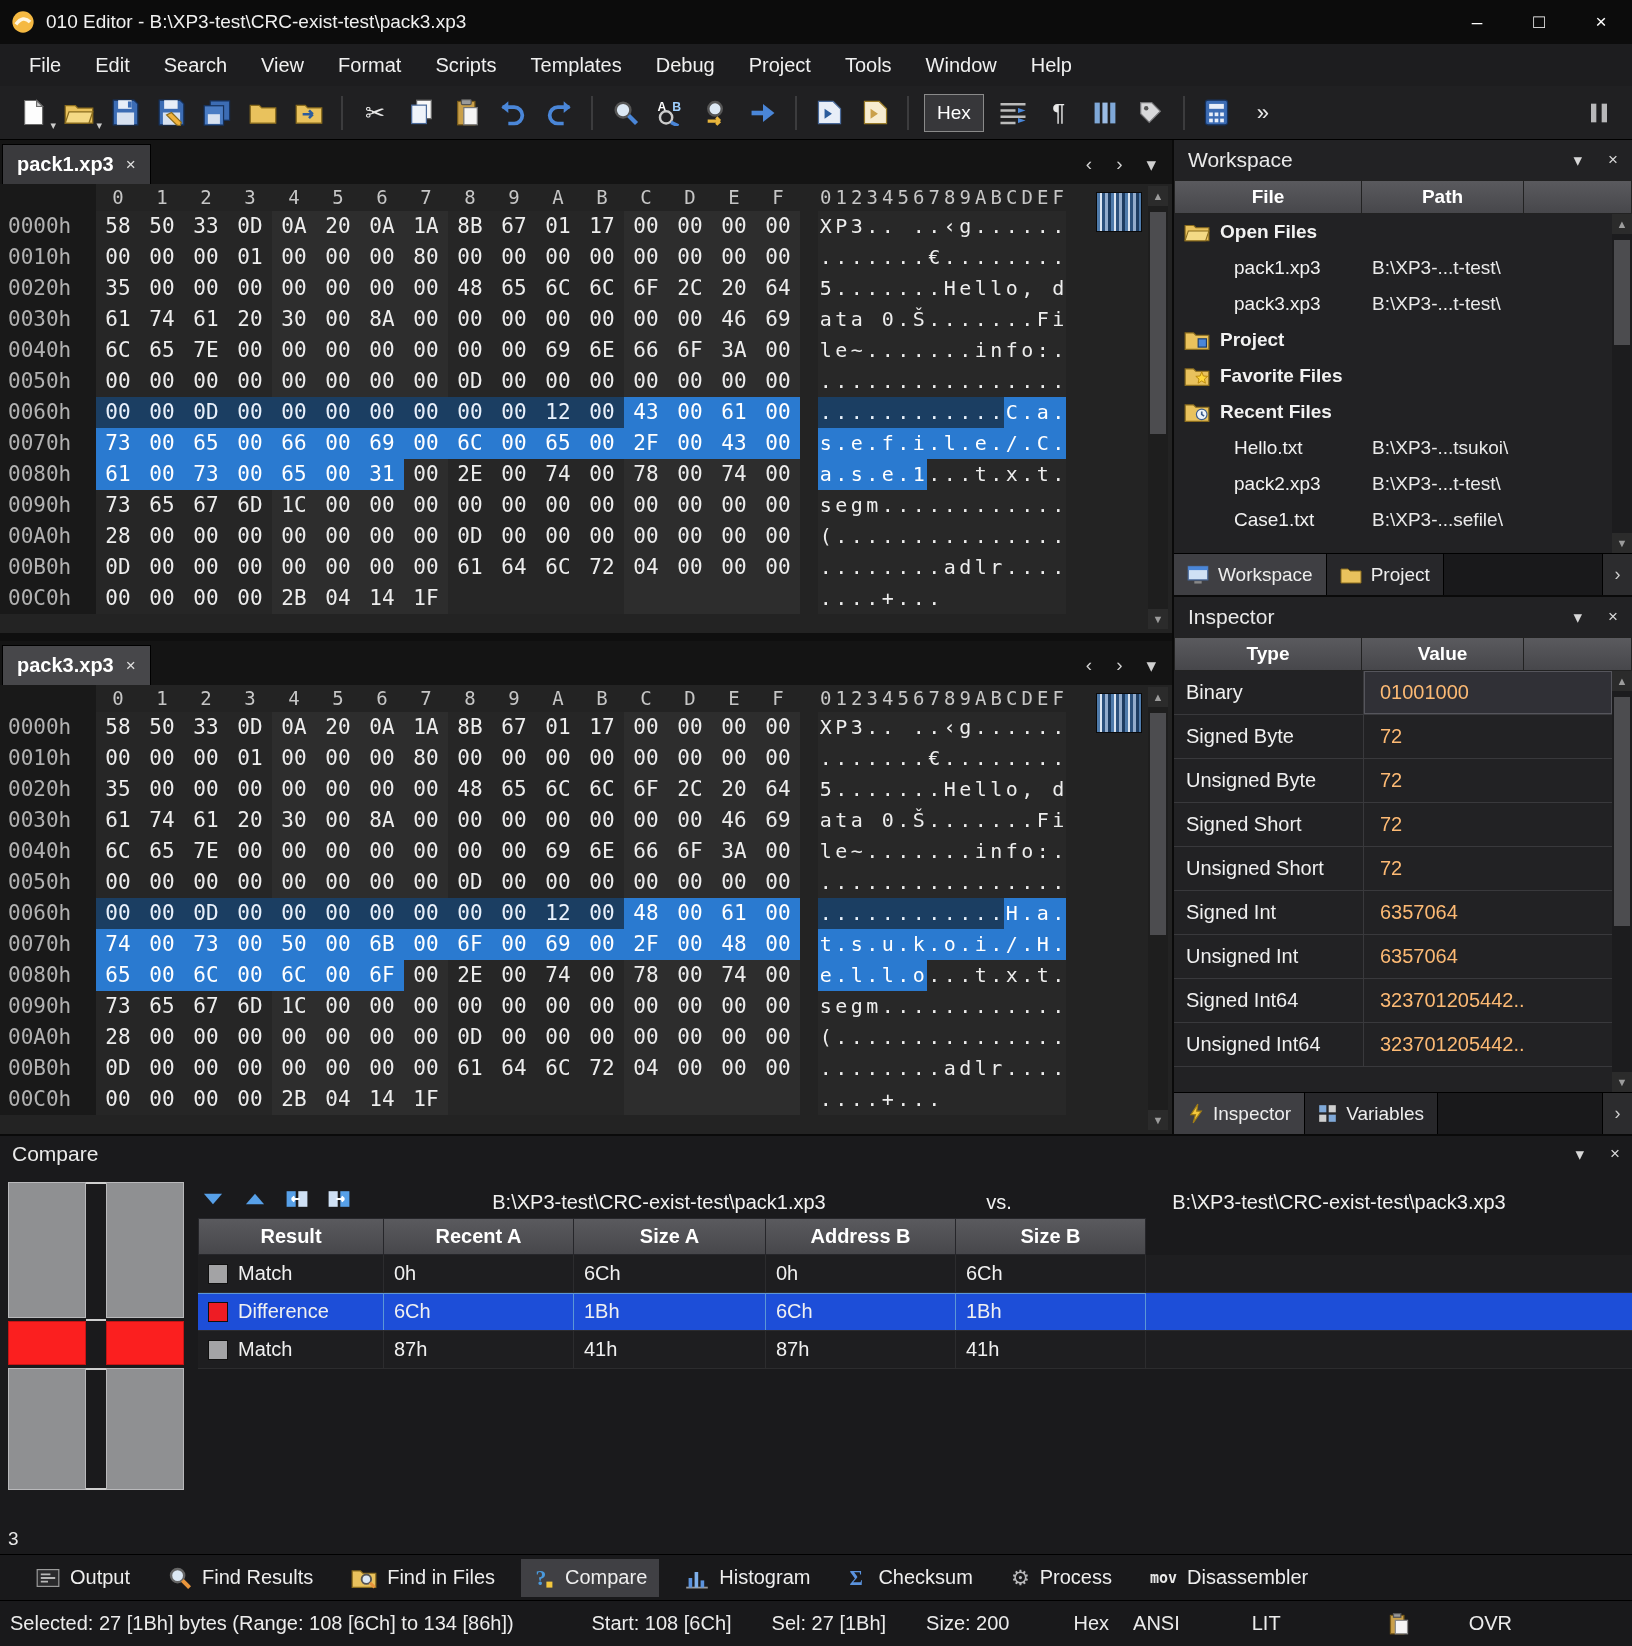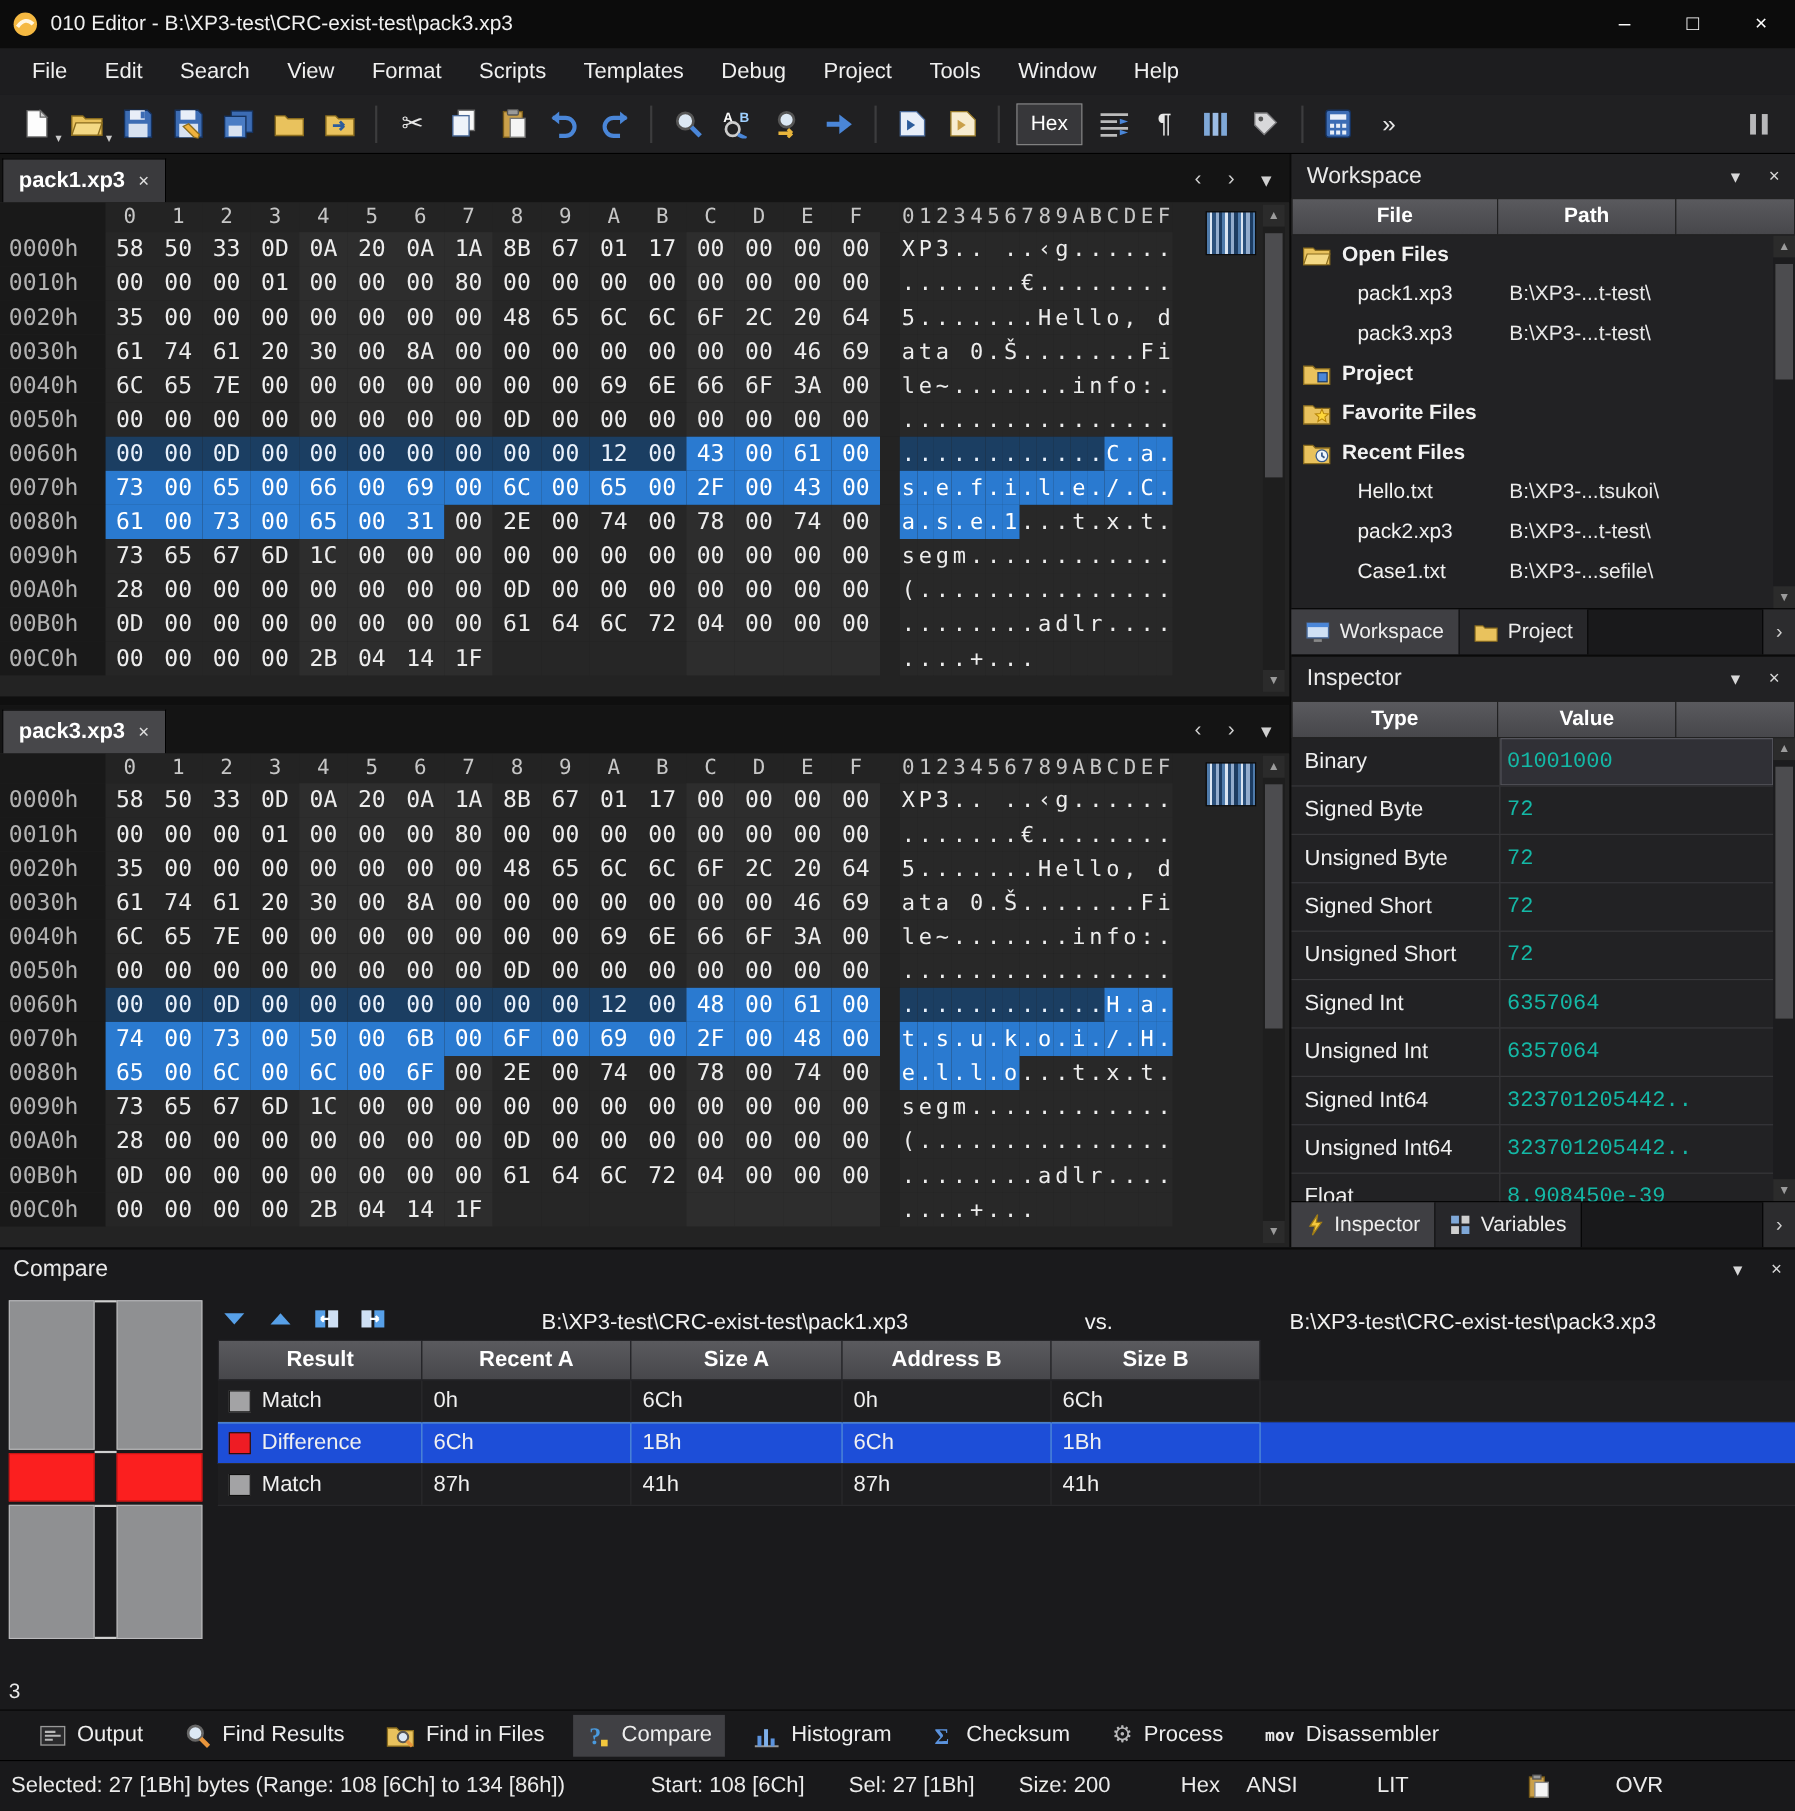--- a/index.html
+++ b/index.html
@@ -79,21 +79,21 @@
 .panel-body{flex:1;position:relative;overflow:hidden;}
 .panel-list{margin-right:20px;}
 .tree-row{height:36px;display:flex;align-items:center;font-size:19px;color:#f2f2f2;}
 .tree-row.group{padding-left:8px;gap:8px;font-weight:bold;}
 .ticon{width:30px;flex:none;}
 .tree-file{padding-left:60px;width:188px;flex:none;white-space:nowrap;}
 .tree-path{padding-left:10px;color:#eaeaea;white-space:nowrap;}
 .pscroll{position:absolute;right:0;top:0;bottom:0;width:20px;background:#1c1c1e;display:flex;flex-direction:column;}
 .insp-row{height:44px;display:flex;border-bottom:1px solid #39393c;font-size:20px;}
 .insp-type{width:190px;flex:none;padding-left:12px;display:flex;align-items:center;color:#f0f0f0;border-right:1px solid #39393c;}
-.insp-val{flex:1;padding-left:6px;display:flex;align-items:center;color:#14b8a6;font-family:Liberation Mono, monospace;}
+.insp-val{flex:1;padding-left:16px;display:flex;align-items:center;color:#fdba74;}
 .insp-row.first .insp-val{background:#303036;box-shadow:inset 0 0 0 1px #55555c;}
 .panel-tabs{height:42px;flex:none;display:flex;background:#19191b;border-top:1px solid #000;}
 .ptab{display:flex;align-items:center;gap:9px;padding:0 13px;font-size:19px;color:#ededed;background:#27272a;border-right:1px solid #000;}
 .ptab.active{background:#3f3f43;}
 .ptab-more{margin-left:auto;width:30px;display:flex;align-items:center;justify-content:center;color:#cfcfcf;background:#2c2c2e;border-left:1px solid #000;font-size:18px;}
 
 
 .compare{height:420px;flex:none;background:#1a1a1c;border-top:2px solid #0a0a0a;position:relative;display:flex;flex-direction:column;}
 .cmp-header{height:36px;flex:none;display:flex;align-items:center;padding:0 12px;}
 .cmp-title{font-size:21px;color:#eaeaea;}
@@ -1599,24 +1599,20 @@
                 <div class="insp-type">Unsigned Int</div>
                 <div class="insp-val">6357064</div>
               </div>
               <div class="insp-row">
                 <div class="insp-type">Signed Int64</div>
                 <div class="insp-val">323701205442..</div>
               </div>
               <div class="insp-row">
                 <div class="insp-type">Unsigned Int64</div>
                 <div class="insp-val">323701205442..</div>
-              </div>
-              <div class="insp-row">
-                <div class="insp-type">Float</div>
-                <div class="insp-val">8.908450e-39</div>
               </div>
             </div>
           <div class="pscroll">
             <div class="sbbtn">▲</div>
             <div class="sbtrack">
                 <div class="sbthumb" style="height:60%;"></div>
               </div>
             <div class="sbbtn">▼</div>
           </div>
         </div>

